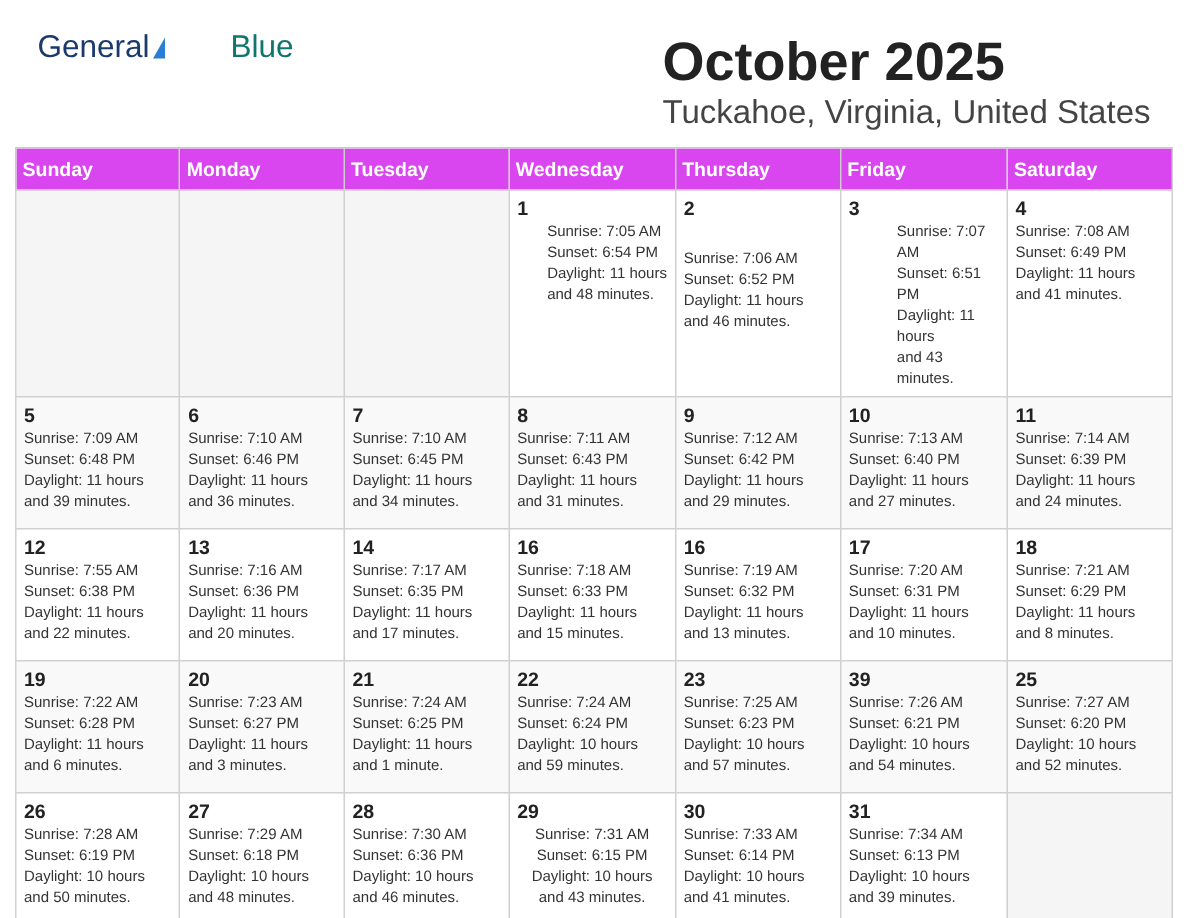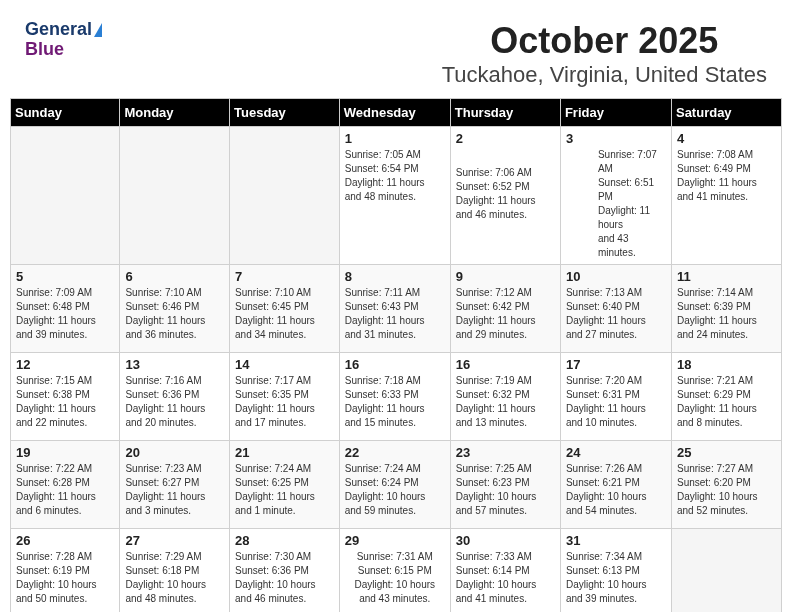--- a/index.html
+++ b/index.html
@@ -11,60 +11,60 @@
       padding: 10px;
     }
     .header {
       display: flex;
       align-items: flex-start;
       justify-content: space-between;
       padding: 10px 15px 5px 15px;
     }
     .logo {
       display: flex;
-      flex-direction: column;
-      font-weight: bold;
-      font-size: 18px;
+      flex-direction: row;
+      font-weight: normal;
+      font-size: 21px;
       color: #1a3a6b;
       line-height: 1.1;
     }
     .logo-general { color: #1a3a6b; }
-    .logo-blue { color: #701a75; }
+    .logo-blue { color: #0f766e; margin-left: 44px; }
     .logo-icon {
       display: inline-block;
       width: 0;
       height: 0;
       border-left: 8px solid transparent;
       border-bottom: 14px solid #2a7fd4;
       margin-left: 2px;
       vertical-align: middle;
     }
     .logo-top {
       display: flex;
       align-items: center;
     }
     .title-block {
-      text-align: center;
+      text-align: left;
     }
     .month-title {
       font-size: 36px;
       font-weight: bold;
       color: #222;
     }
     .location {
       font-size: 22px;
       color: #444;
     }
     .calendar {
       width: 100%;
       border-collapse: collapse;
       margin-top: 5px;
     }
     .calendar th {
-      background: #000000;
+      background: #d946ef;
       color: #fff;
       font-size: 13px;
       font-weight: bold;
       padding: 6px 4px;
       text-align: left;
       border: 1px solid #ccc;
     }
     .calendar td {
       vertical-align: top;
       border: 1px solid #d0d0d0;
@@ -125,21 +125,21 @@
         <th>Saturday</th>
       </tr>
   </thead>
   <tbody id="calendar-body">
   <tr>
         <td class="empty"></td>
         <td class="empty"></td>
         <td class="empty"></td>
         <td>
           <div class="day-number">1</div>
-          <div class="day-info" style="white-space: pre-line;">Sunrise: 7:05 AM
+          <div class="day-info" style="white-space: pre-line; margin-left: 20px;">Sunrise: 7:05 AM
 Sunset: 6:54 PM
 Daylight: 11 hours
 and 48 minutes.</div>
         </td>
         <td>
           <div class="day-number">2</div>
           <div class="day-info" style="white-space: pre-line; margin-top: 20px;">Sunrise: 7:06 AM
 Sunset: 6:52 PM
 Daylight: 11 hours
 and 46 minutes.</div>
@@ -206,21 +206,21 @@
           <div class="day-number">11</div>
           <div class="day-info" style="white-space: pre-line;">Sunrise: 7:14 AM
 Sunset: 6:39 PM
 Daylight: 11 hours
 and 24 minutes.</div>
         </td>
       </tr>
       <tr>
         <td>
           <div class="day-number">12</div>
-          <div class="day-info" style="white-space: pre-line;">Sunrise: 7:15 AM
+          <div class="day-info" style="white-space: pre-line;">Sunrise: 7:55 AM
 Sunset: 6:38 PM
 Daylight: 11 hours
 and 22 minutes.</div>
         </td>
         <td>
           <div class="day-number">13</div>
           <div class="day-info" style="white-space: pre-line;">Sunrise: 7:16 AM
 Sunset: 6:36 PM
 Daylight: 11 hours
 and 20 minutes.</div>
@@ -291,21 +291,21 @@
 and 59 minutes.</div>
         </td>
         <td>
           <div class="day-number">23</div>
           <div class="day-info" style="white-space: pre-line;">Sunrise: 7:25 AM
 Sunset: 6:23 PM
 Daylight: 10 hours
 and 57 minutes.</div>
         </td>
         <td>
-          <div class="day-number">24</div>
+          <div class="day-number">39</div>
           <div class="day-info" style="white-space: pre-line;">Sunrise: 7:26 AM
 Sunset: 6:21 PM
 Daylight: 10 hours
 and 54 minutes.</div>
         </td>
         <td>
           <div class="day-number">25</div>
           <div class="day-info" style="white-space: pre-line;">Sunrise: 7:27 AM
 Sunset: 6:20 PM
 Daylight: 10 hours

